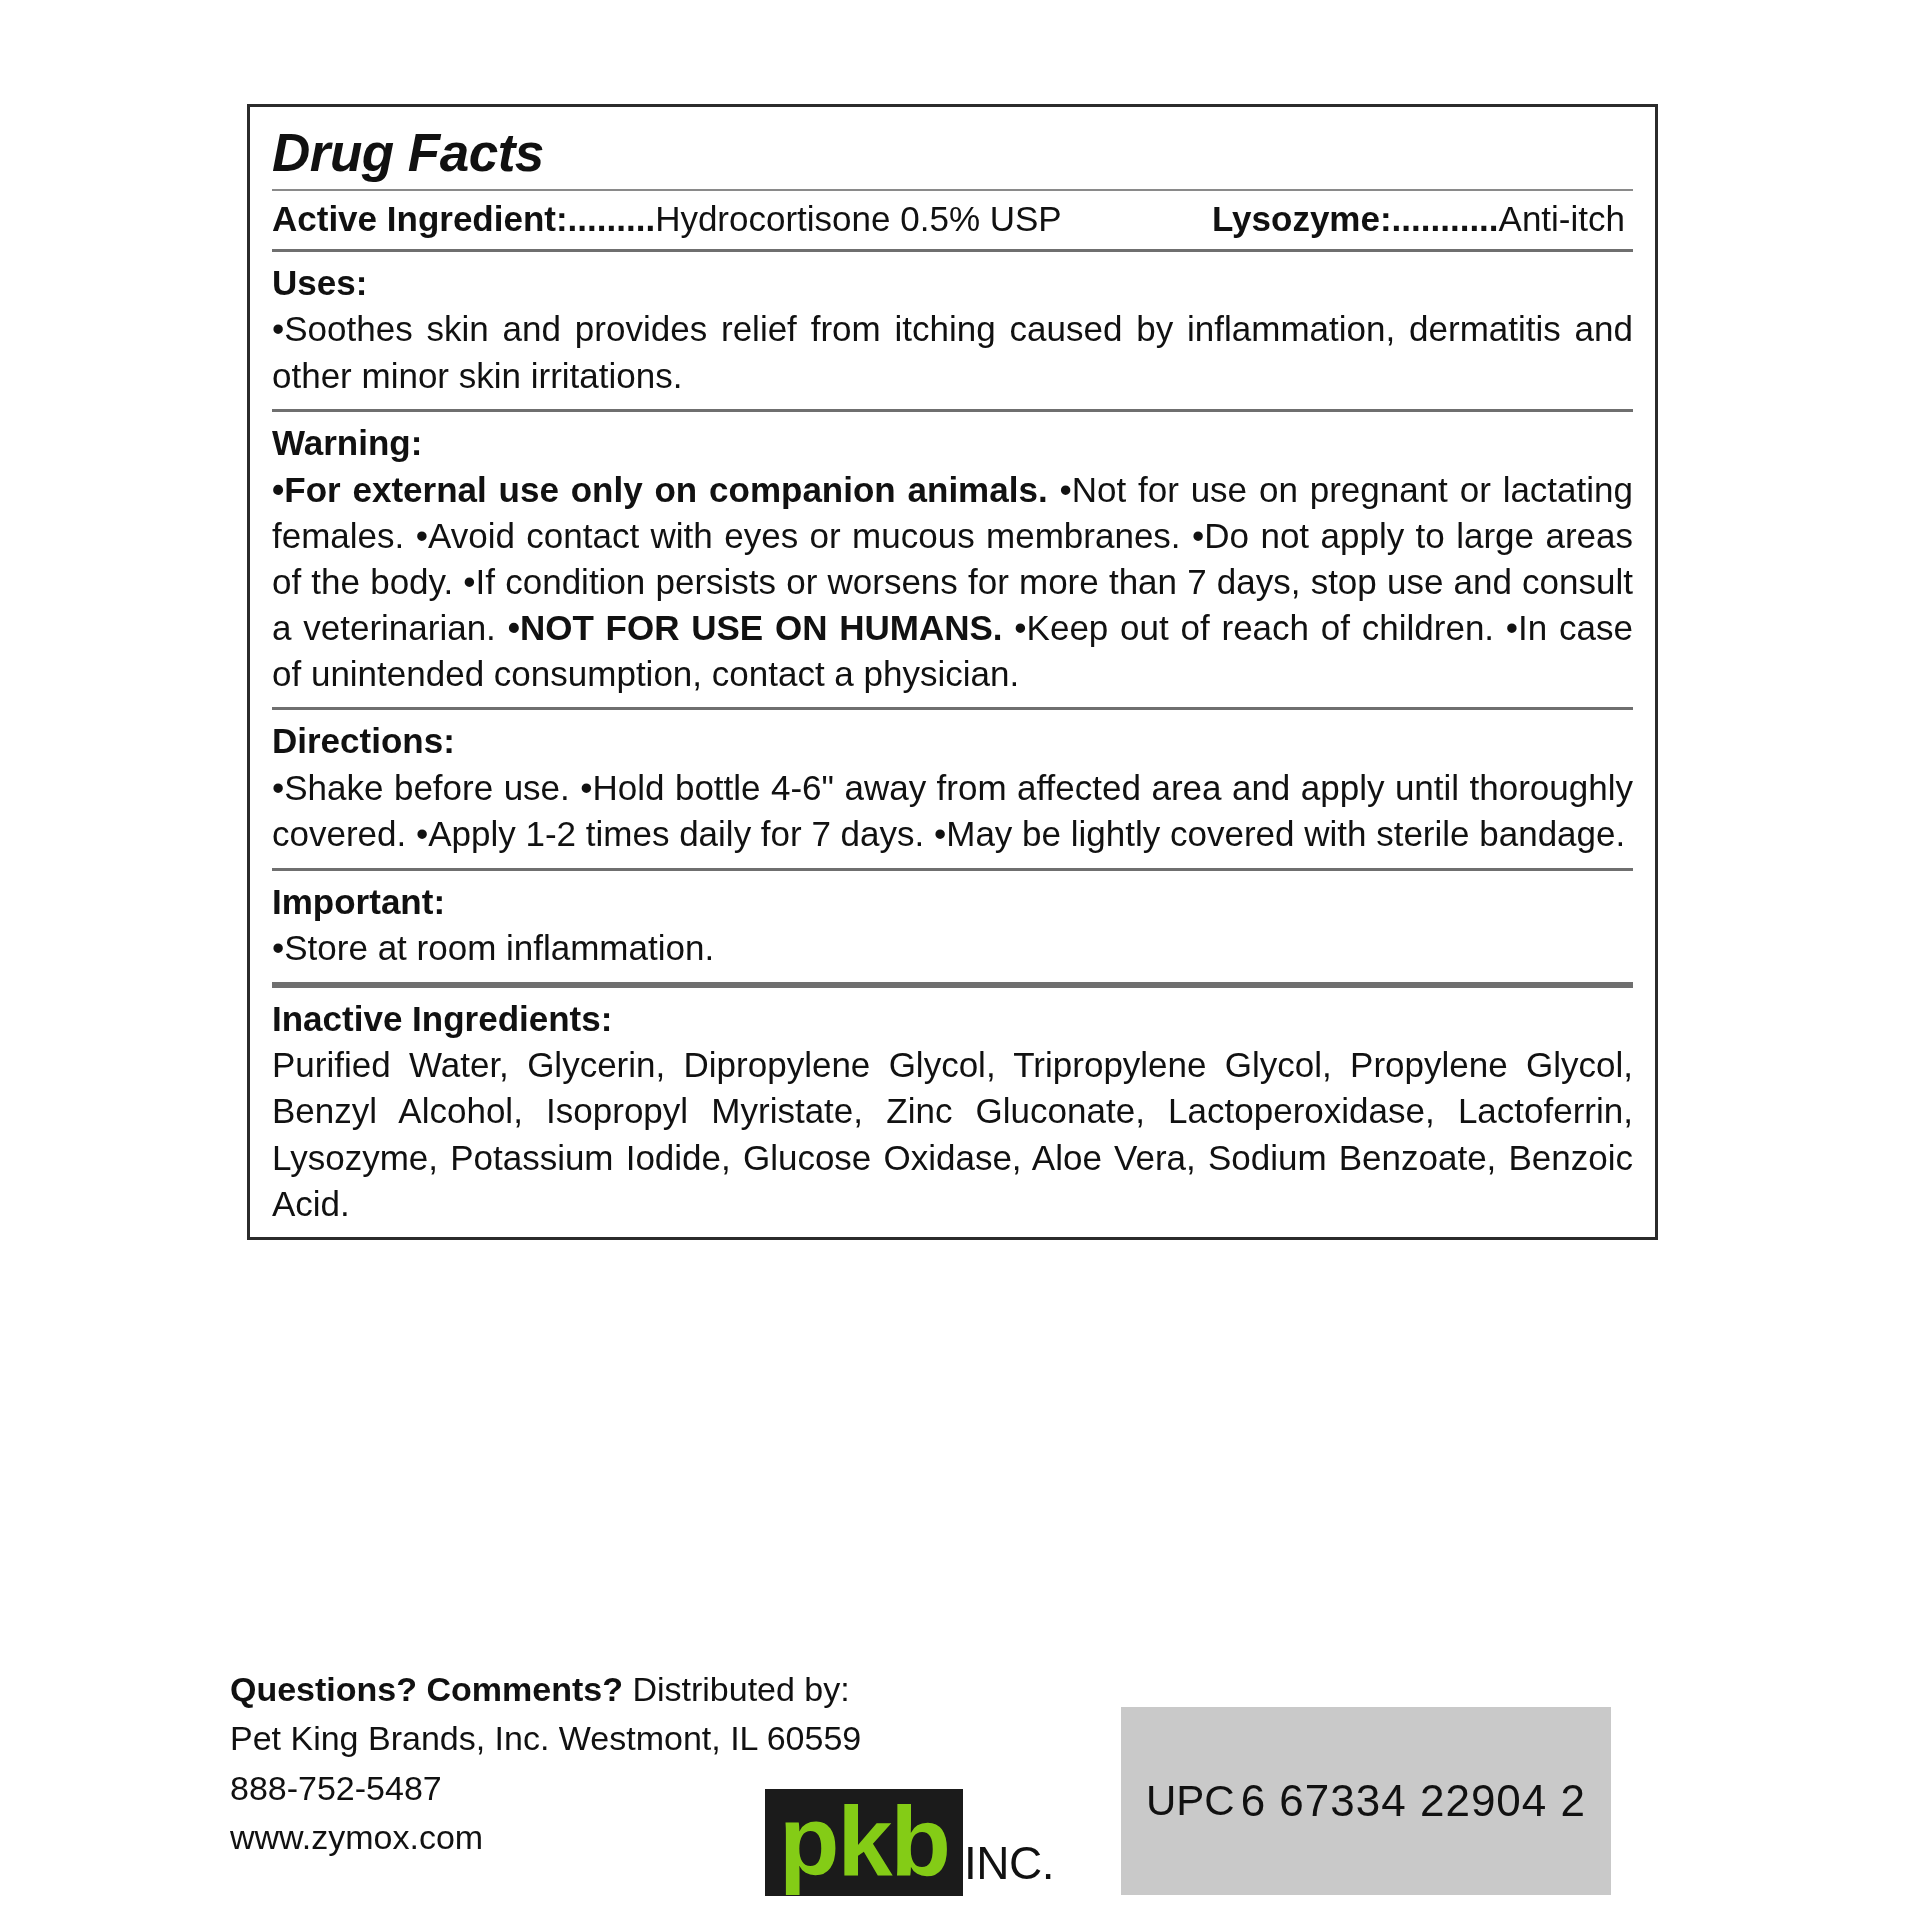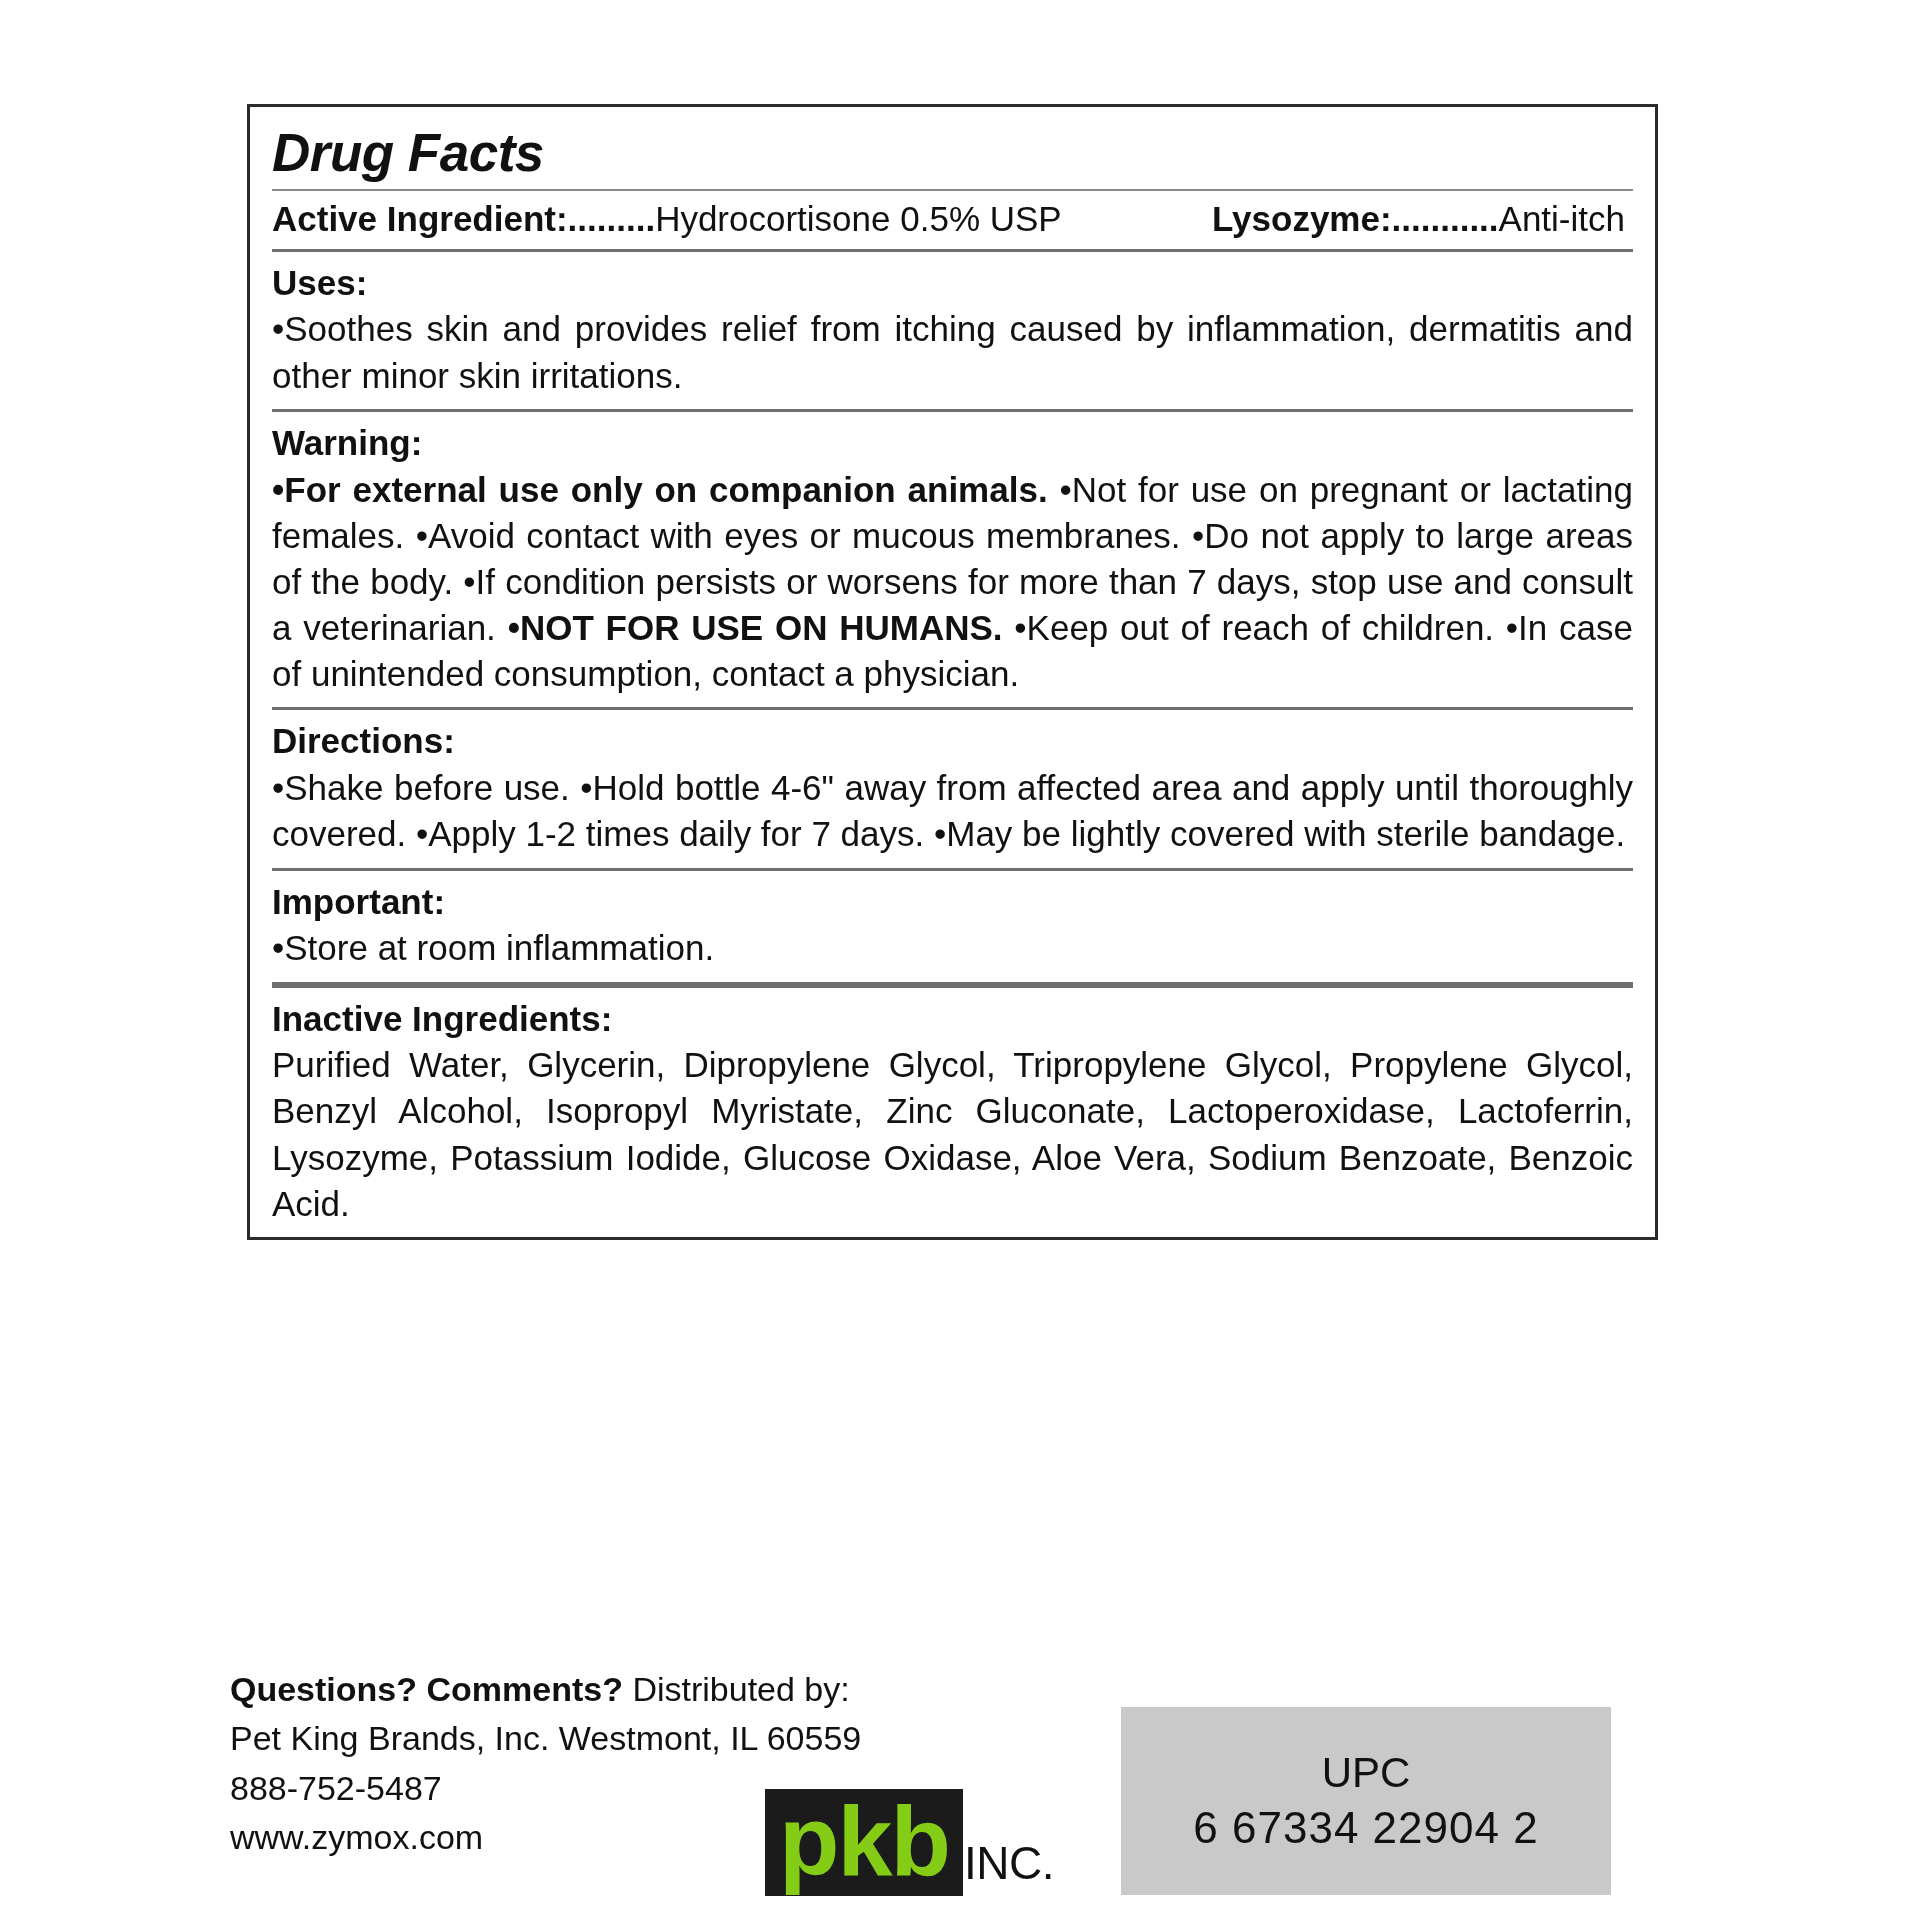--- a/index.html
+++ b/index.html
@@ -123,21 +123,21 @@
     letter-spacing: -0.5px;
   }
   .upc {
     position: absolute;
     left: 891px;
     top: 42px;
     width: 490px;
     height: 188px;
     background: #c9c9c9;
     display: flex;
-    flex-direction: column;
+    flex-direction: row;
     align-items: center;
     justify-content: center;
     gap: 6px;
   }
   .upc-label { font-size: 42px; }
   .upc-digits { font-size: 44px; letter-spacing: 1px; }
 </style>
 </head>
 <body>
 

